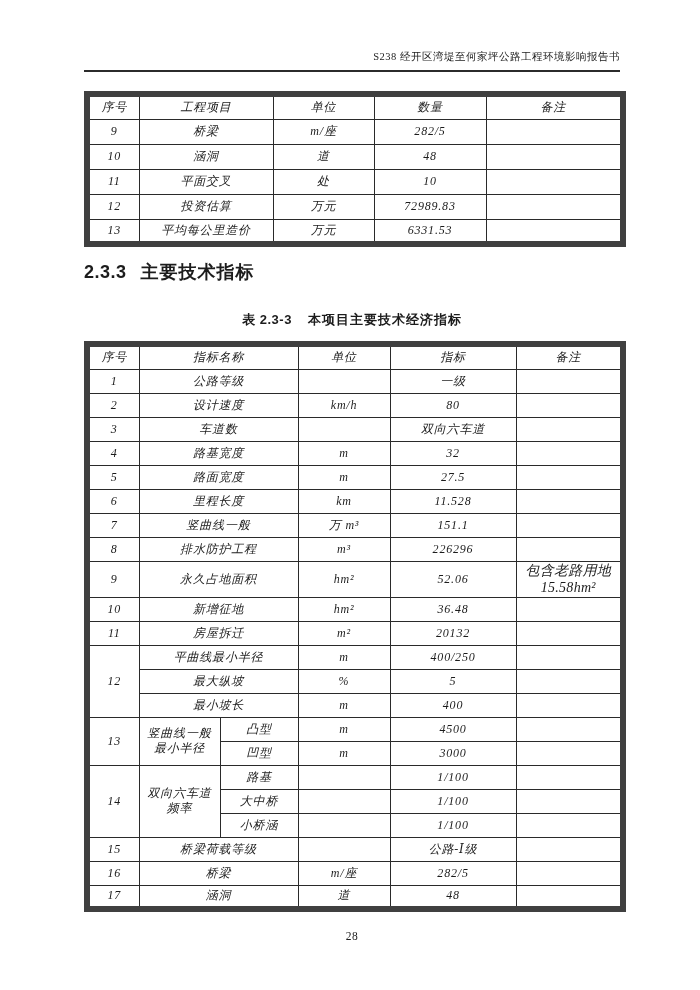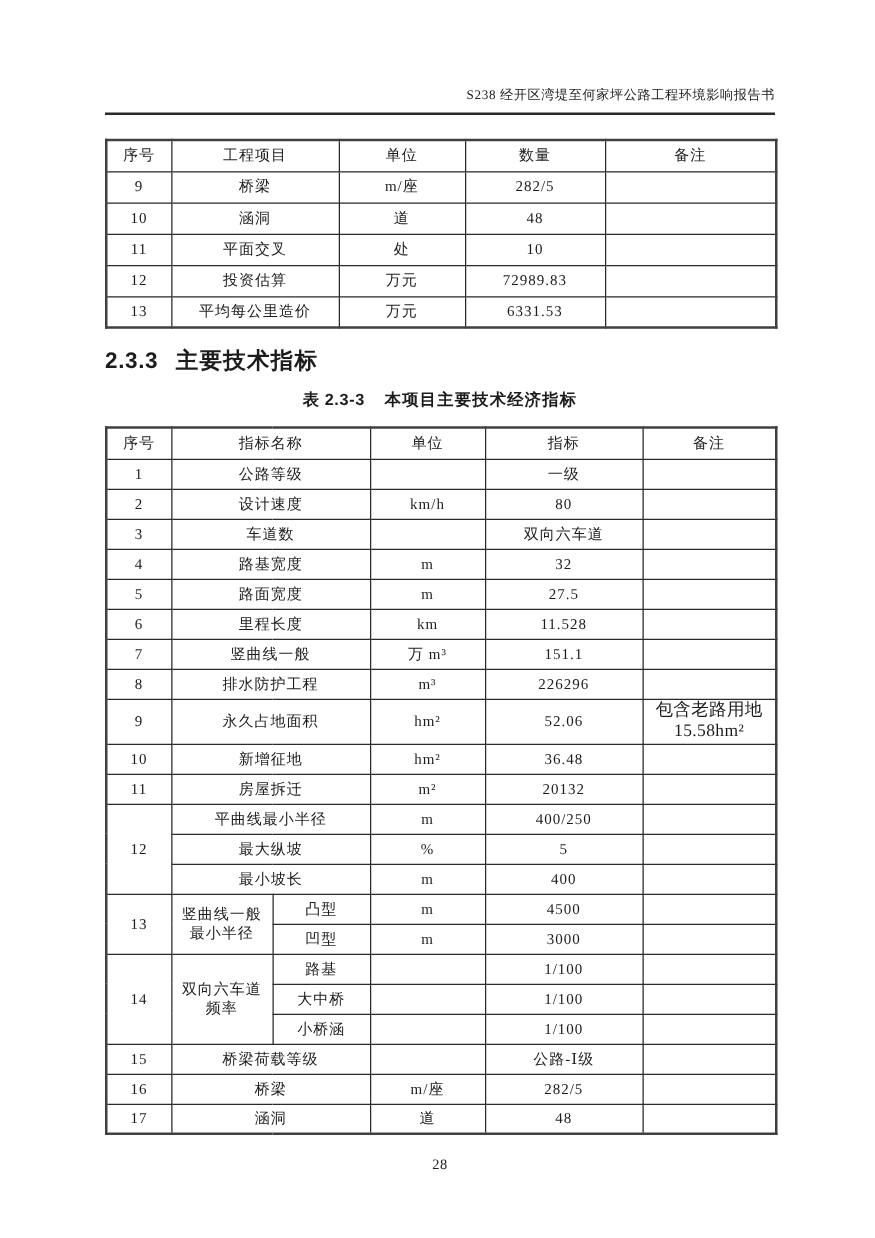--- a/index.html
+++ b/index.html
@@ -6,36 +6,37 @@
   body {
     width: 700px; height: 990px;
     background: #ffffff;
     color: #1c1c1c;
     font-family: "Liberation Serif", "DejaVu Serif", serif;
     overflow: hidden;
   }
   .page {
     box-sizing: border-box;
     width: 700px; height: 694px;
-    padding: 70px 80px 0 84px;
+    padding: 50px 80px 0 84px;
   }
   .running-header {
     font-size: 10.5px;
     line-height: 14px;
     text-align: right;
     letter-spacing: 0.5px;
     padding-bottom: 6px;
     border-bottom: 2px solid #2b2b2b;
     color: #222;
   }
   table {
     border-collapse: collapse;
     table-layout: fixed;
     width: 536px;
-    border: 2px solid #404040;
+    border: 6px solid #404040;
+    font-style: italic;
   }
   td {
     border: 1.5px solid #2a2a2a;
     text-align: center;
     vertical-align: middle;
     font-size: 12px;
     line-height: 1.22;
     padding: 0 2px;
     letter-spacing: 0.8px;
     white-space: pre-line;
@@ -57,21 +58,21 @@
   }
   .section-heading .sec-num { margin-right: 14px; letter-spacing: 0.5px; }
   .para {
     margin-top: 11px;
     font-size: 13px;
     line-height: 17px;
     text-indent: 26px;
     letter-spacing: 0.8px;
   }
   .table-caption {
-    margin-top: 11px;
+    margin-top: 27px;
     text-align: center;
     font-family: "Liberation Sans", "DejaVu Sans", sans-serif;
     font-weight: bold;
     font-size: 13px;
     letter-spacing: 1px;
   }
   .table-caption .cap-label { margin-right: 16px; letter-spacing: 0.5px; }
   .page-footer {
     margin-top: 18px;
     text-align: center;

